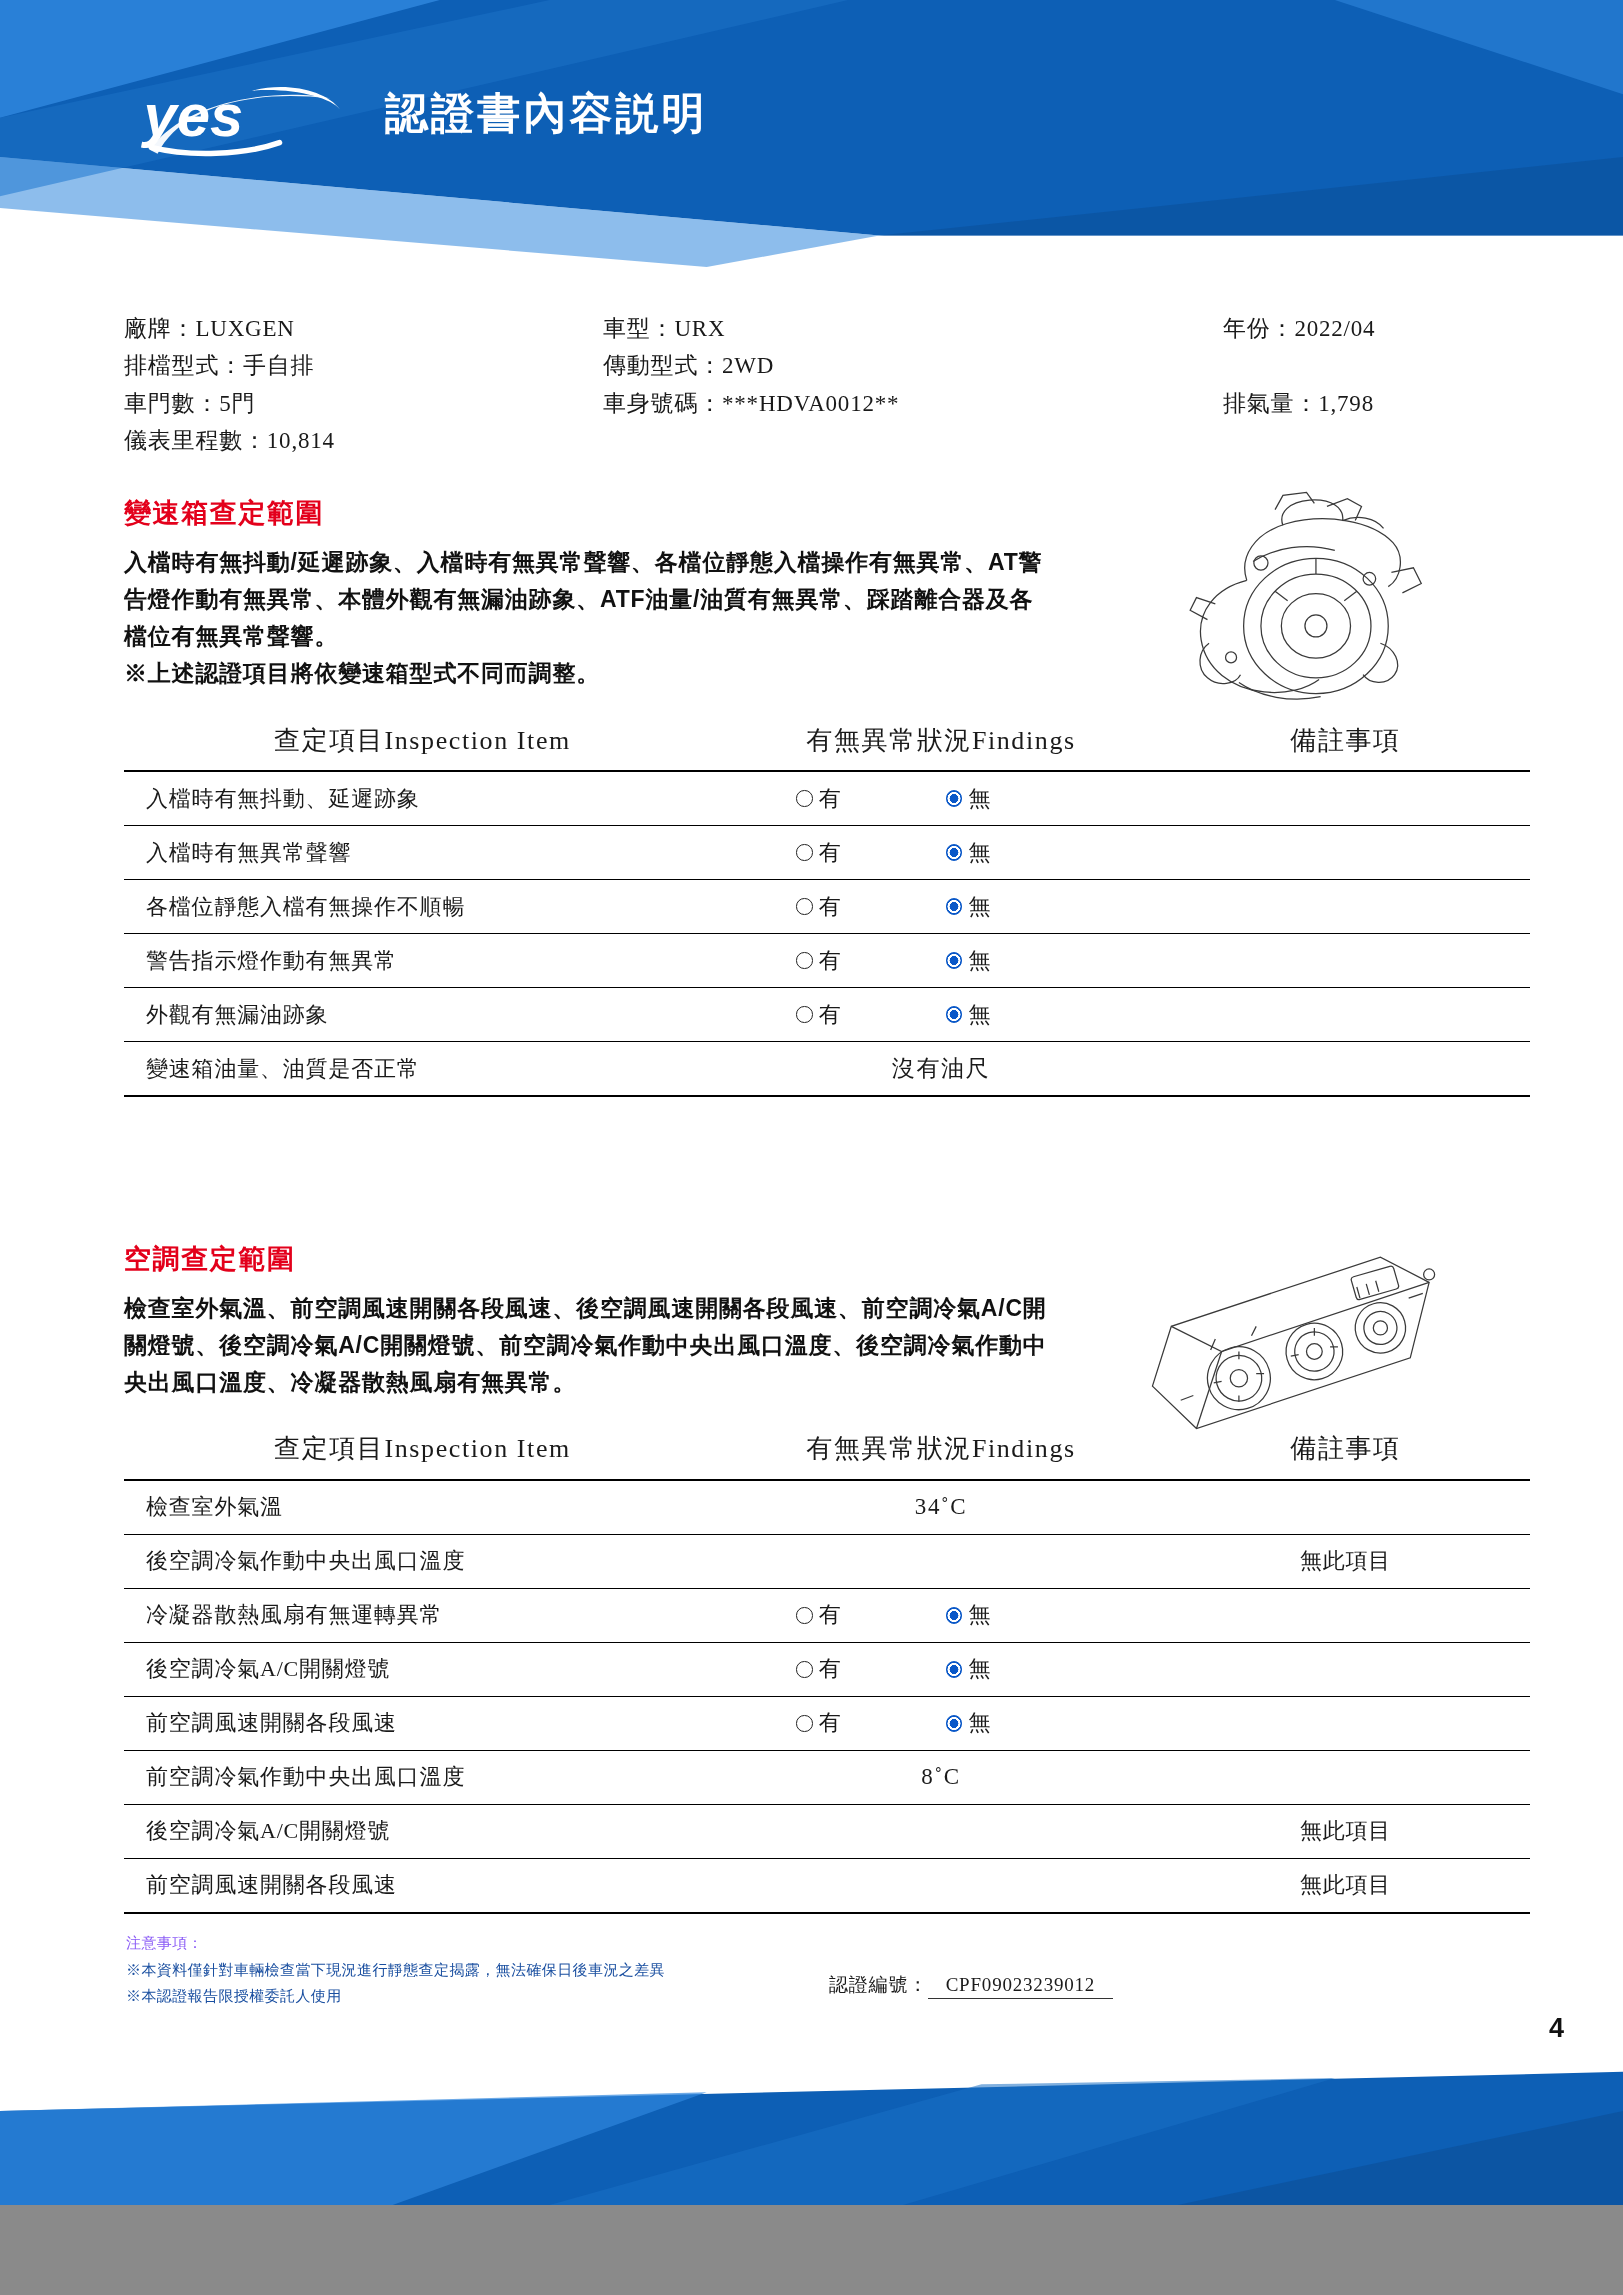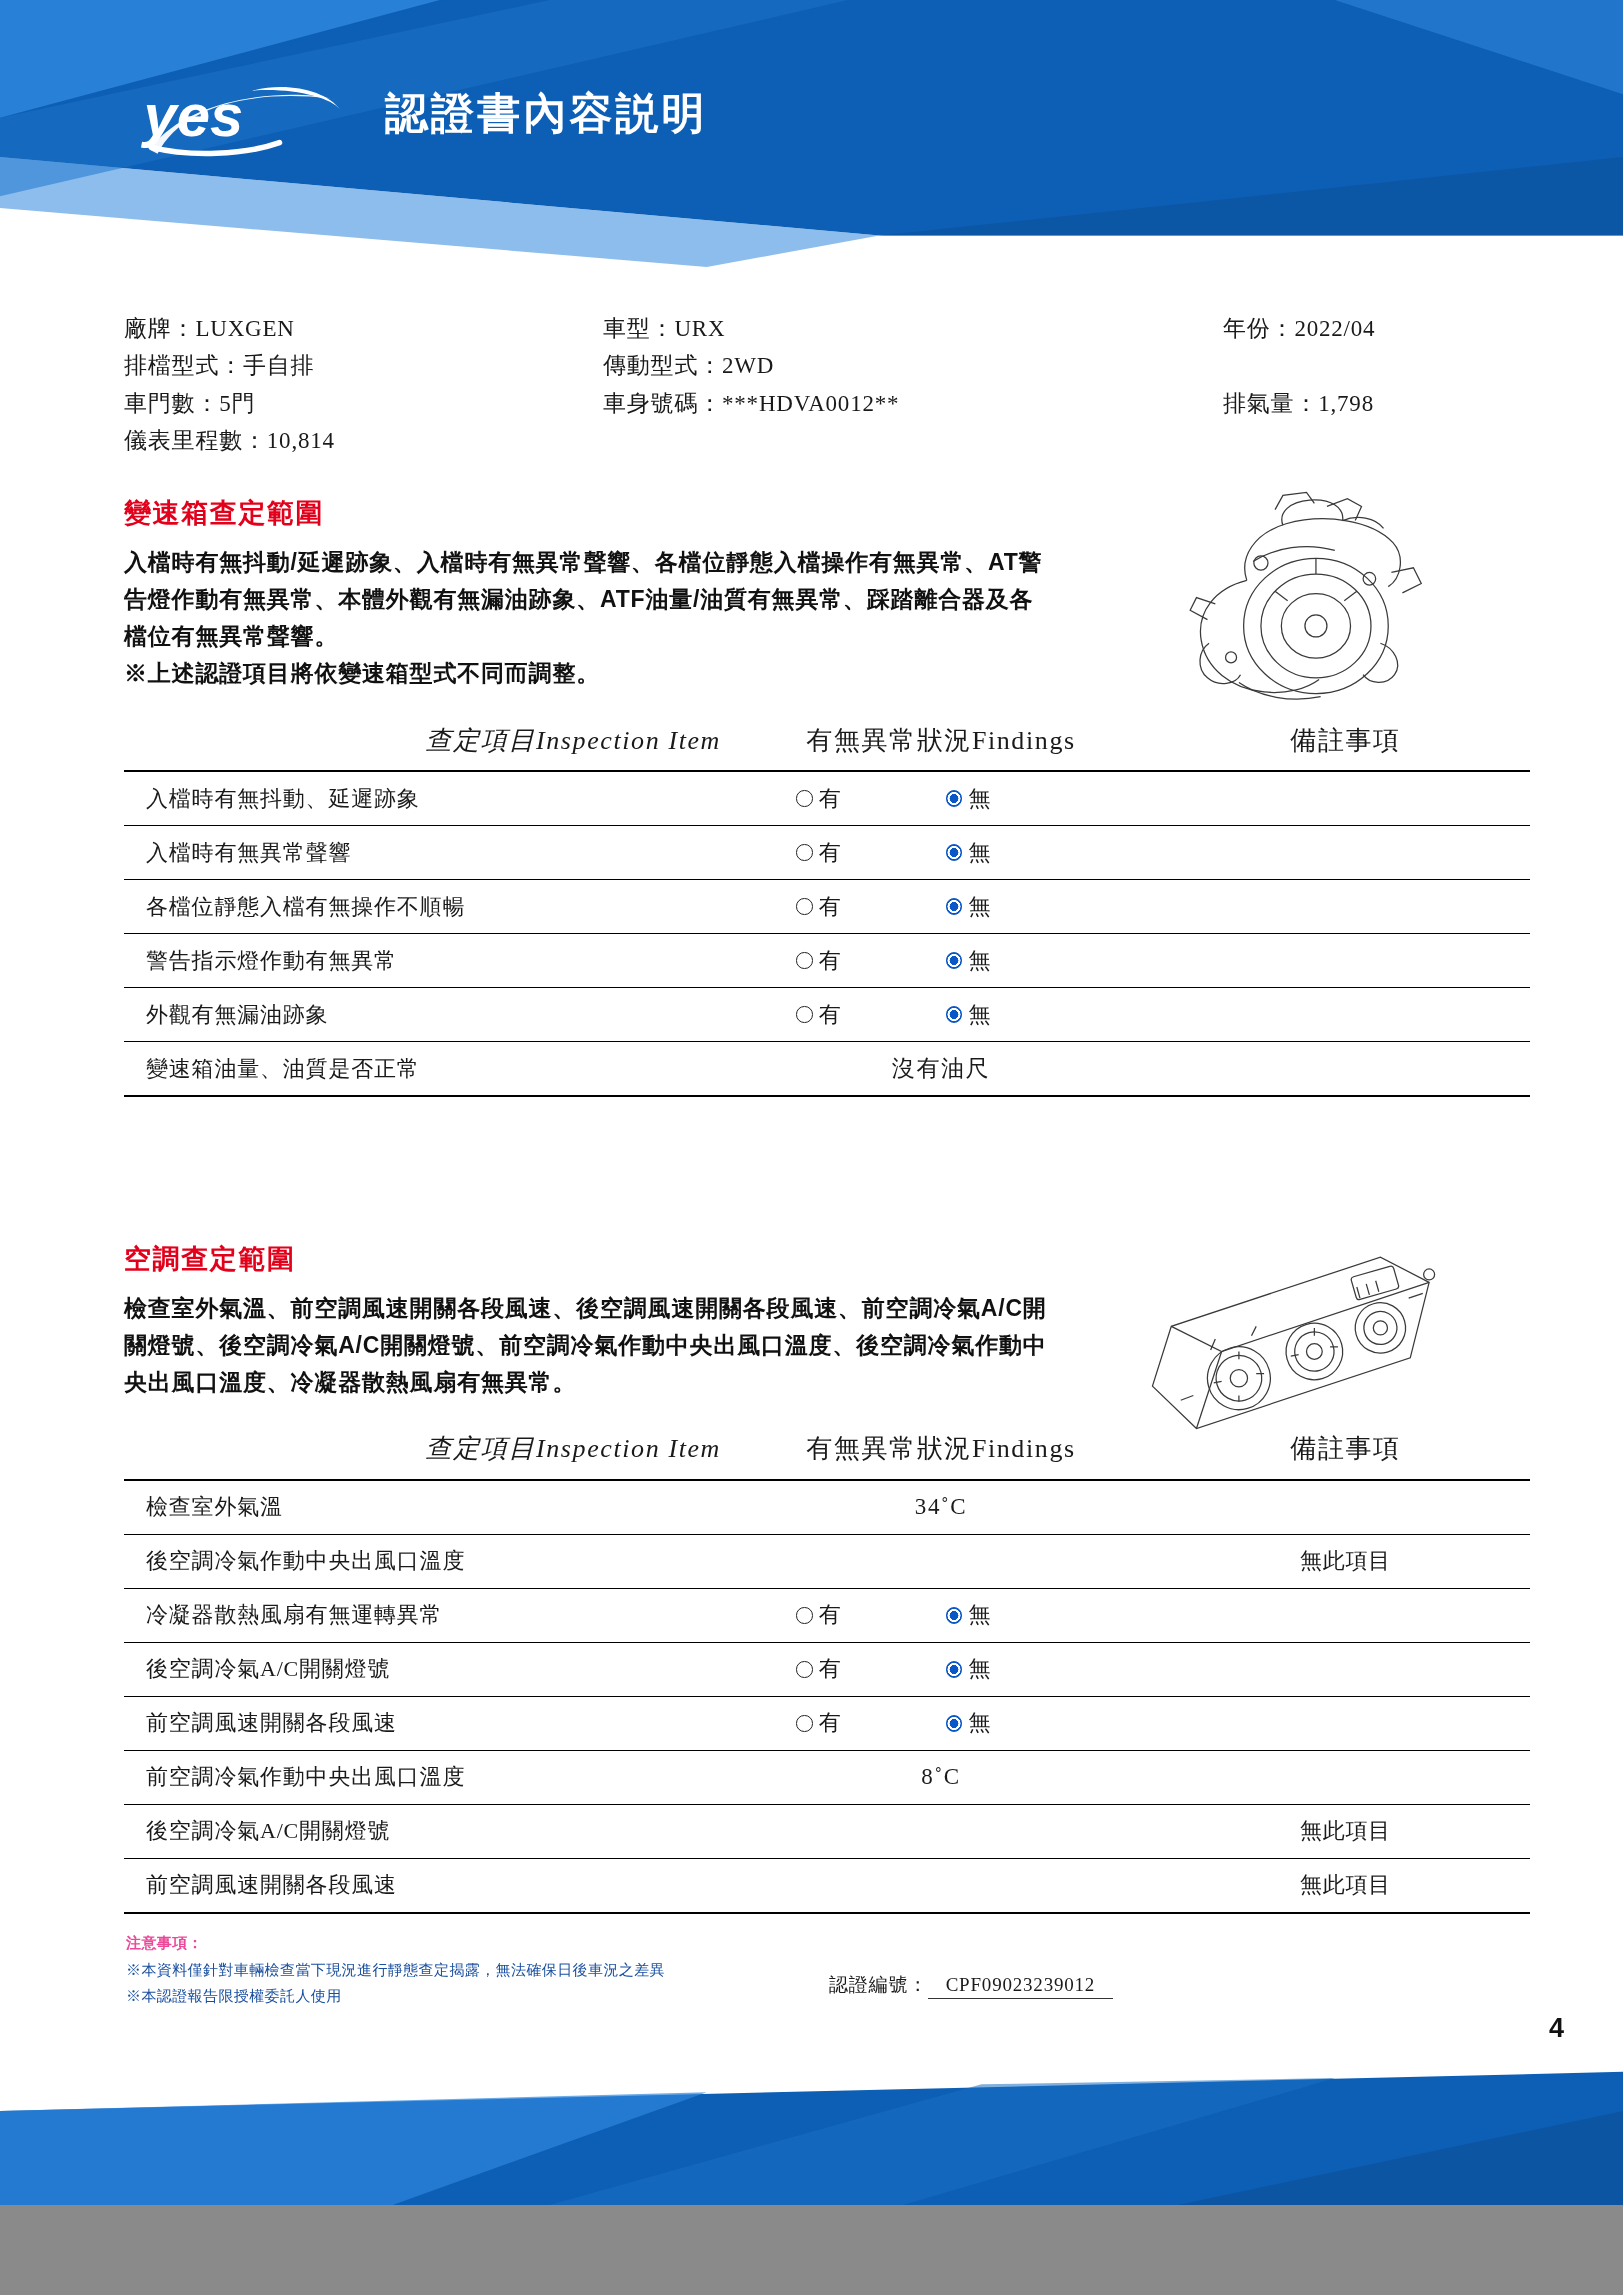--- a/index.html
+++ b/index.html
@@ -105,21 +105,21 @@
     height: 228px;
   }
   
   .tbl { margin-top: 30px; width: 1406px; }
   .tbl-head {
     display: flex;
     font-size: 26px;
     letter-spacing: 1.6px;
     padding-bottom: 12.6px;
   }
-  .th-item { width: 597px; text-align: right; font-style: italic; }
+  .th-item { width: 597px; text-align: center; }
   .th-find { width: 440px; text-align: center; }
   .th-note { width: 369px; text-align: center; }
   .row {
     display: flex;
     align-items: center;
     height: 53px;
     border-top: 1.6px solid #000;
     font-size: 22px;
     letter-spacing: 0.8px;
   }
@@ -160,21 +160,21 @@
   .notes {
     position: absolute;
     left: 126px;
     bottom: 196px;
     font-family: "Liberation Sans", sans-serif;
     font-size: 15px;
     line-height: 1.75;
     color: #1a4fa0;
     letter-spacing: 0.4px;
   }
-  .notes .n-title { font-weight: bold; color:#ec4899; }
+  .notes .n-title { font-weight: normal; color:#8b5cf6; }
   .cert-no {
     position: absolute;
     left: 829px;
     bottom: 206px;
     font-size: 19px;
     color: #1a1a1a;
     letter-spacing: 0.8px;
   }
   .cert-no .val {
     border-bottom: 0.8px solid #333;

